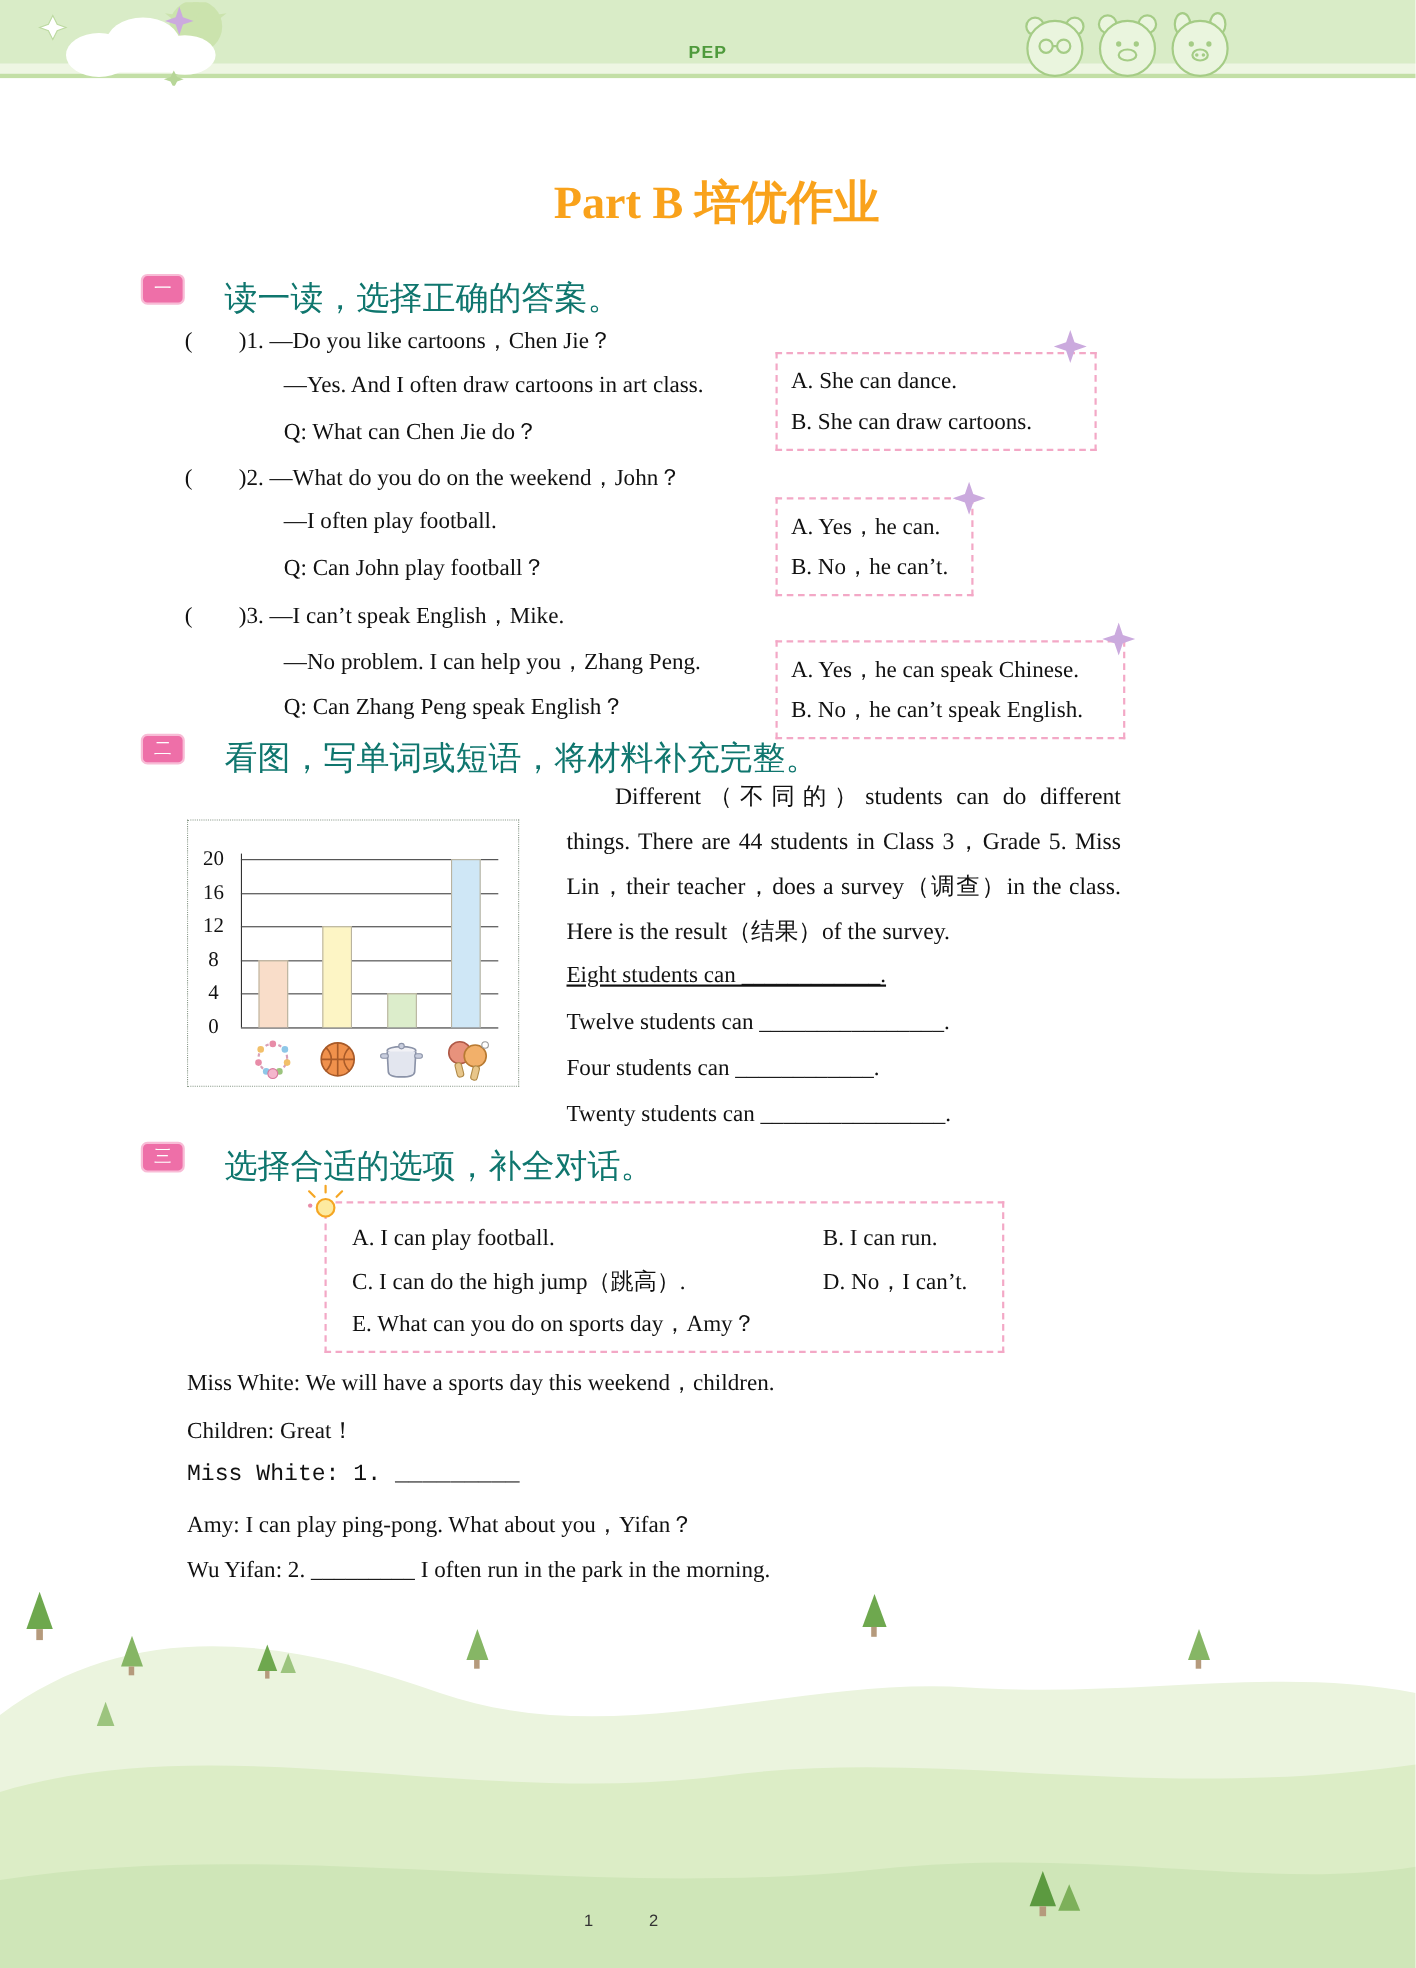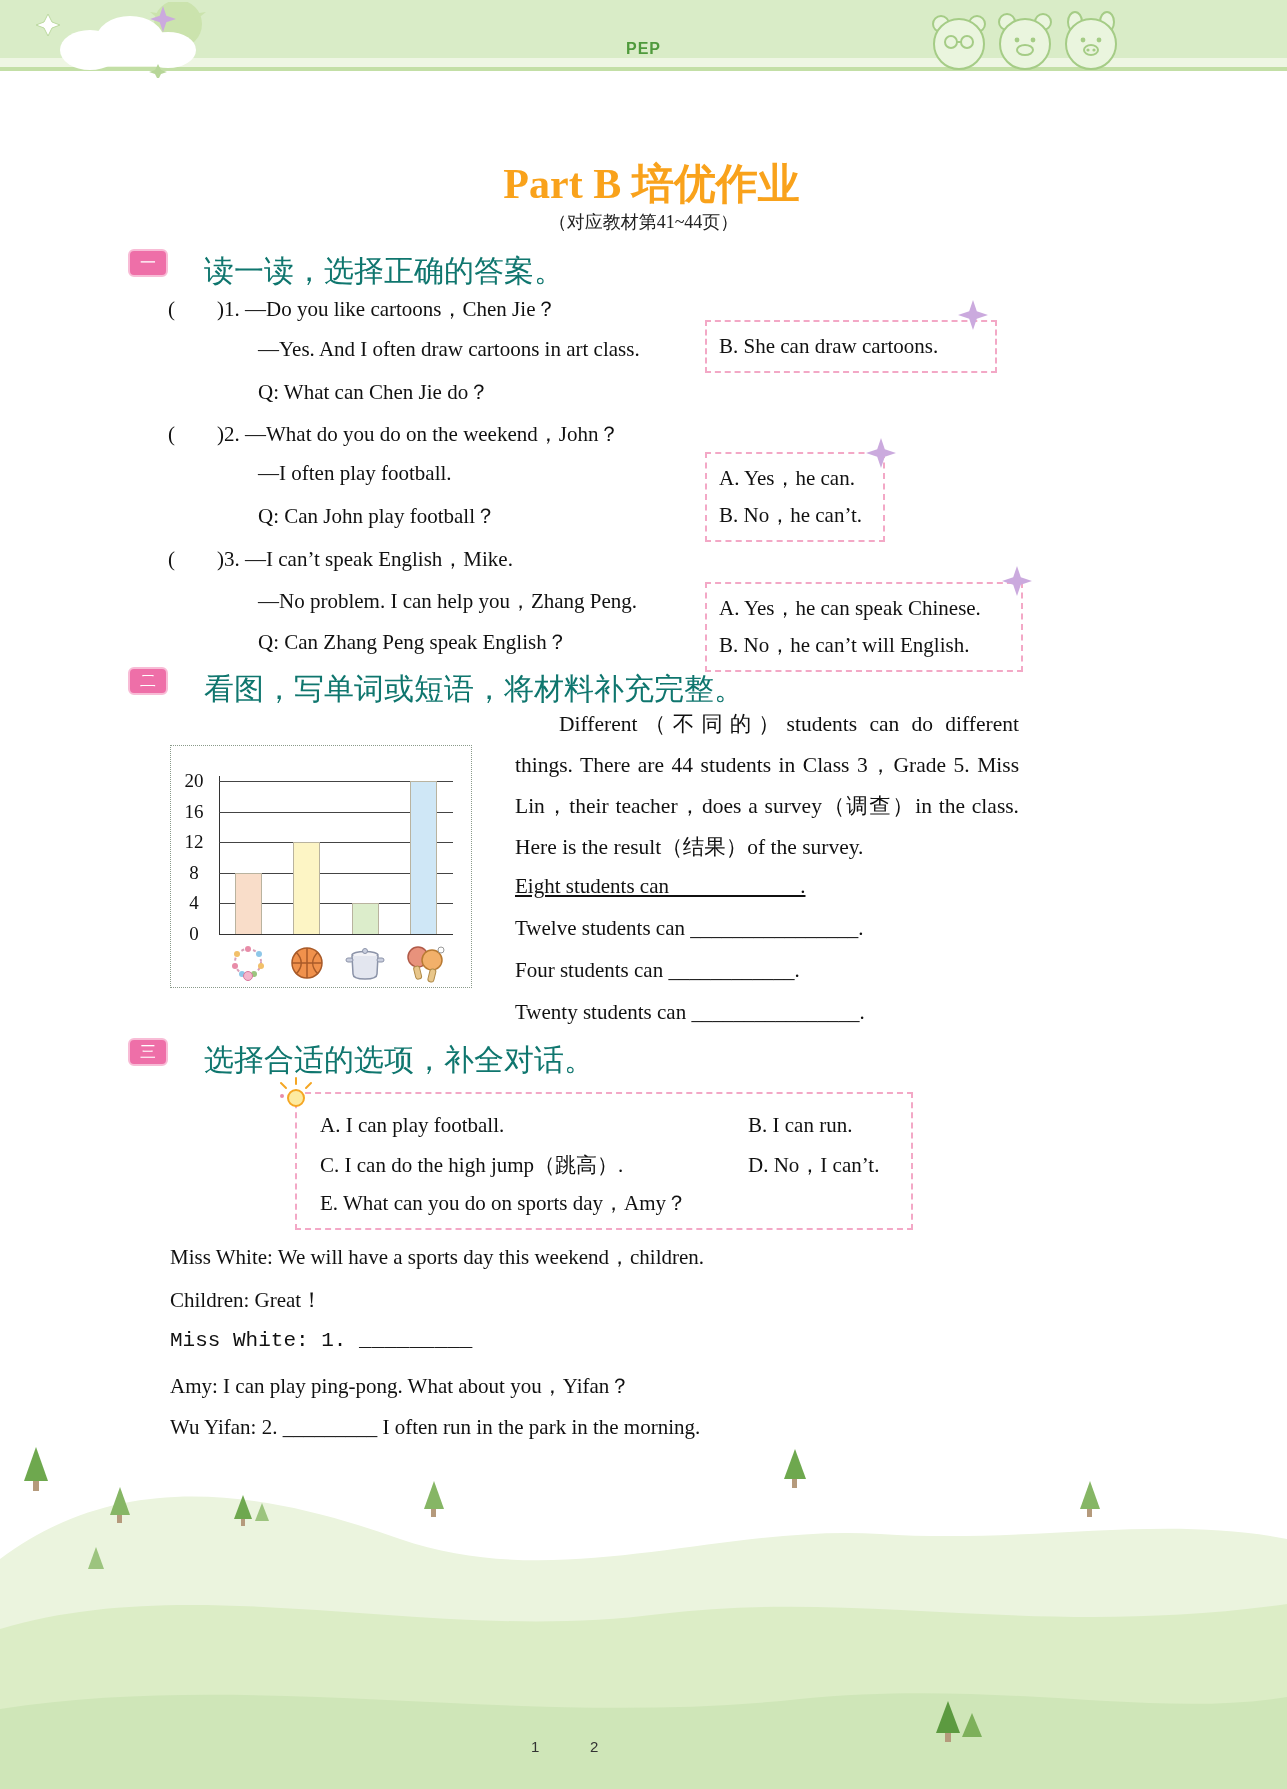--- a/index.html
+++ b/index.html
@@ -142,31 +142,31 @@
       <polygon points="1090,52 1100,80 1080,80" fill="#86b665"></polygon>
         <rect x="1087" y="80" width="5" height="8" fill="#b59a7c"></rect>
       <polygon points="948,272 960,304 936,304" fill="#5c9a40"></polygon>
         <rect x="945" y="304" width="6" height="9" fill="#b59a7c"></rect>
       <polygon points="972,284 982,308 962,308" fill="#7db05a"></polygon>
       <polygon points="96,118 104,140 88,140" fill="#9cc47e"></polygon>
     </g>
   </svg>
 
   <div class="main-title">Part B  培优作业</div>
-  <div class="sub-title">（对应教材第41~44页）</div>
 
   <div class="sec-badge" style="left:128px; top:249px;">一</div>
   <div class="sec-title" style="left:172px; top:251px;">读一读，选择正确的答案。</div>
 
   <div class="t" style="left:168px; top:295px;">
     <span class="q-label">(        )1. </span><span>—Do you like cartoons，Chen Jie？</span>
   </div>
   <div class="t" style="left:258px; top:337px;">—Yes. And I often draw cartoons in art class.</div>
   <div class="t" style="left:258px; top:378px;">Q: What can Chen Jie do？</div>
   <div class="opt-box" style="left:705px; top:320px; width:292px;">
+    <div>A. She can dance.</div>
     <div>B. She can draw cartoons.</div>
   </div>
   <svg class="sparkle" style="left:958px; top:300px;" width="30" height="30" viewBox="0 0 26 26">
     <path d="M13 0 L16.3 9.7 L26 13 L16.3 16.3 L13 26 L9.7 16.3 L0 13 L9.7 9.7 Z" fill="#cbaade"></path>
   </svg>
 
   <div class="t" style="left:168px; top:420px;">
     <span class="q-label">(        )2. </span><span>—What do you do on the weekend，John？</span>
   </div>
   <div class="t" style="left:258px; top:461px;">—I often play football.</div>
@@ -179,21 +179,21 @@
     <path d="M13 0 L16.3 9.7 L26 13 L16.3 16.3 L13 26 L9.7 16.3 L0 13 L9.7 9.7 Z" fill="#cbaade"></path>
   </svg>
 
   <div class="t" style="left:168px; top:545px;">
     <span class="q-label">(        )3. </span><span>—I can’t speak English，Mike.</span>
   </div>
   <div class="t" style="left:258px; top:587px;">—No problem. I can help you，Zhang Peng.</div>
   <div class="t" style="left:258px; top:628px;">Q: Can Zhang Peng speak English？</div>
   <div class="opt-box" style="left:705px; top:582px; width:318px;">
     <div>A. Yes，he can speak Chinese.</div>
-    <div>B. No，he can’t will English.</div>
+    <div>B. No，he can’t speak English.</div>
   </div>
   <svg class="sparkle" style="left:1002px; top:566px;" width="30" height="30" viewBox="0 0 26 26">
     <path d="M13 0 L16.3 9.7 L26 13 L16.3 16.3 L13 26 L9.7 16.3 L0 13 L9.7 9.7 Z" fill="#cbaade"></path>
   </svg>
 
   <div class="sec-badge" style="left:128px; top:667px;">二</div>
   <div class="sec-title" style="left:172px; top:669px;">看图，写单词或短语，将材料补充完整。</div>
 
   <div class="chart-box">
     <div class="chart-plot">

